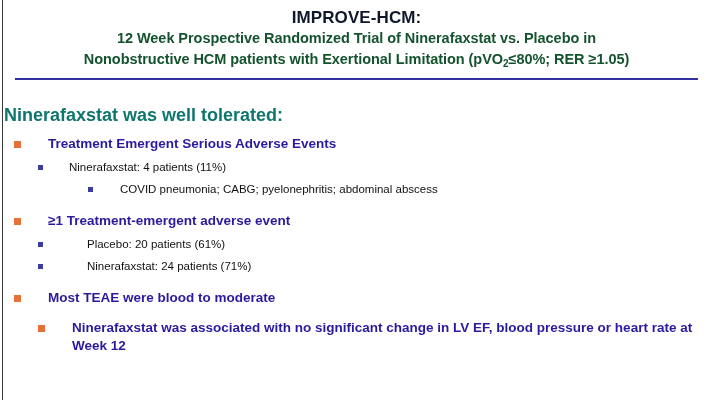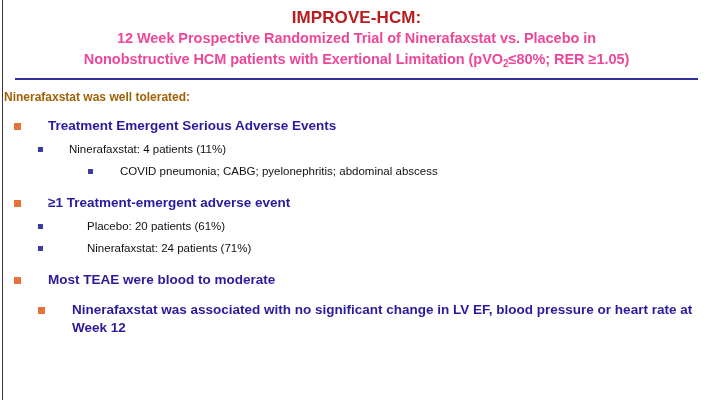--- a/index.html
+++ b/index.html
@@ -27,28 +27,28 @@
     top: 0;
     width: 1px;
     height: 400px;
     background: #3a3a3a;
   }
   .title-block {
     padding-top: 7px;
     text-align: center;
   }
   .title-main {
-    color: #b91c1c;
+    color: #0f172a;
     font-weight: bold;
     font-size: 17px;
     line-height: 21px;
     letter-spacing: 0.1px;
   }
   .title-sub {
-    color: #ec4899;
+    color: #14532d;
     font-weight: bold;
     font-size: 14.5px;
     line-height: 19.5px;
     padding: 1px 8px 0 8px;
     letter-spacing: -0.05px;
   }
   .title-sub sub {
     font-size: 10px;
     vertical-align: baseline;
     position: relative;
@@ -62,25 +62,25 @@
     height: 2px;
     background: #2F2F9E;
   }
   .body {
     position: absolute;
     left: 0;
     top: 86px;
     width: 713px;
   }
   .heading {
-    color: #a16207;
-    font-weight: bold;
-    font-size: 12px;
+    color: #0f766e;
+    font-weight: bold;
+    font-size: 18px;
     line-height: 22px;
-    margin: 0 0 6px 4px;
+    margin: 18px 0 6px 4px;
   }
   .row {
     display: flex;
     align-items: flex-start;
     gap: 16px;
   }
   .bullet {
     flex: 0 0 auto;
     display: inline-block;
   }

